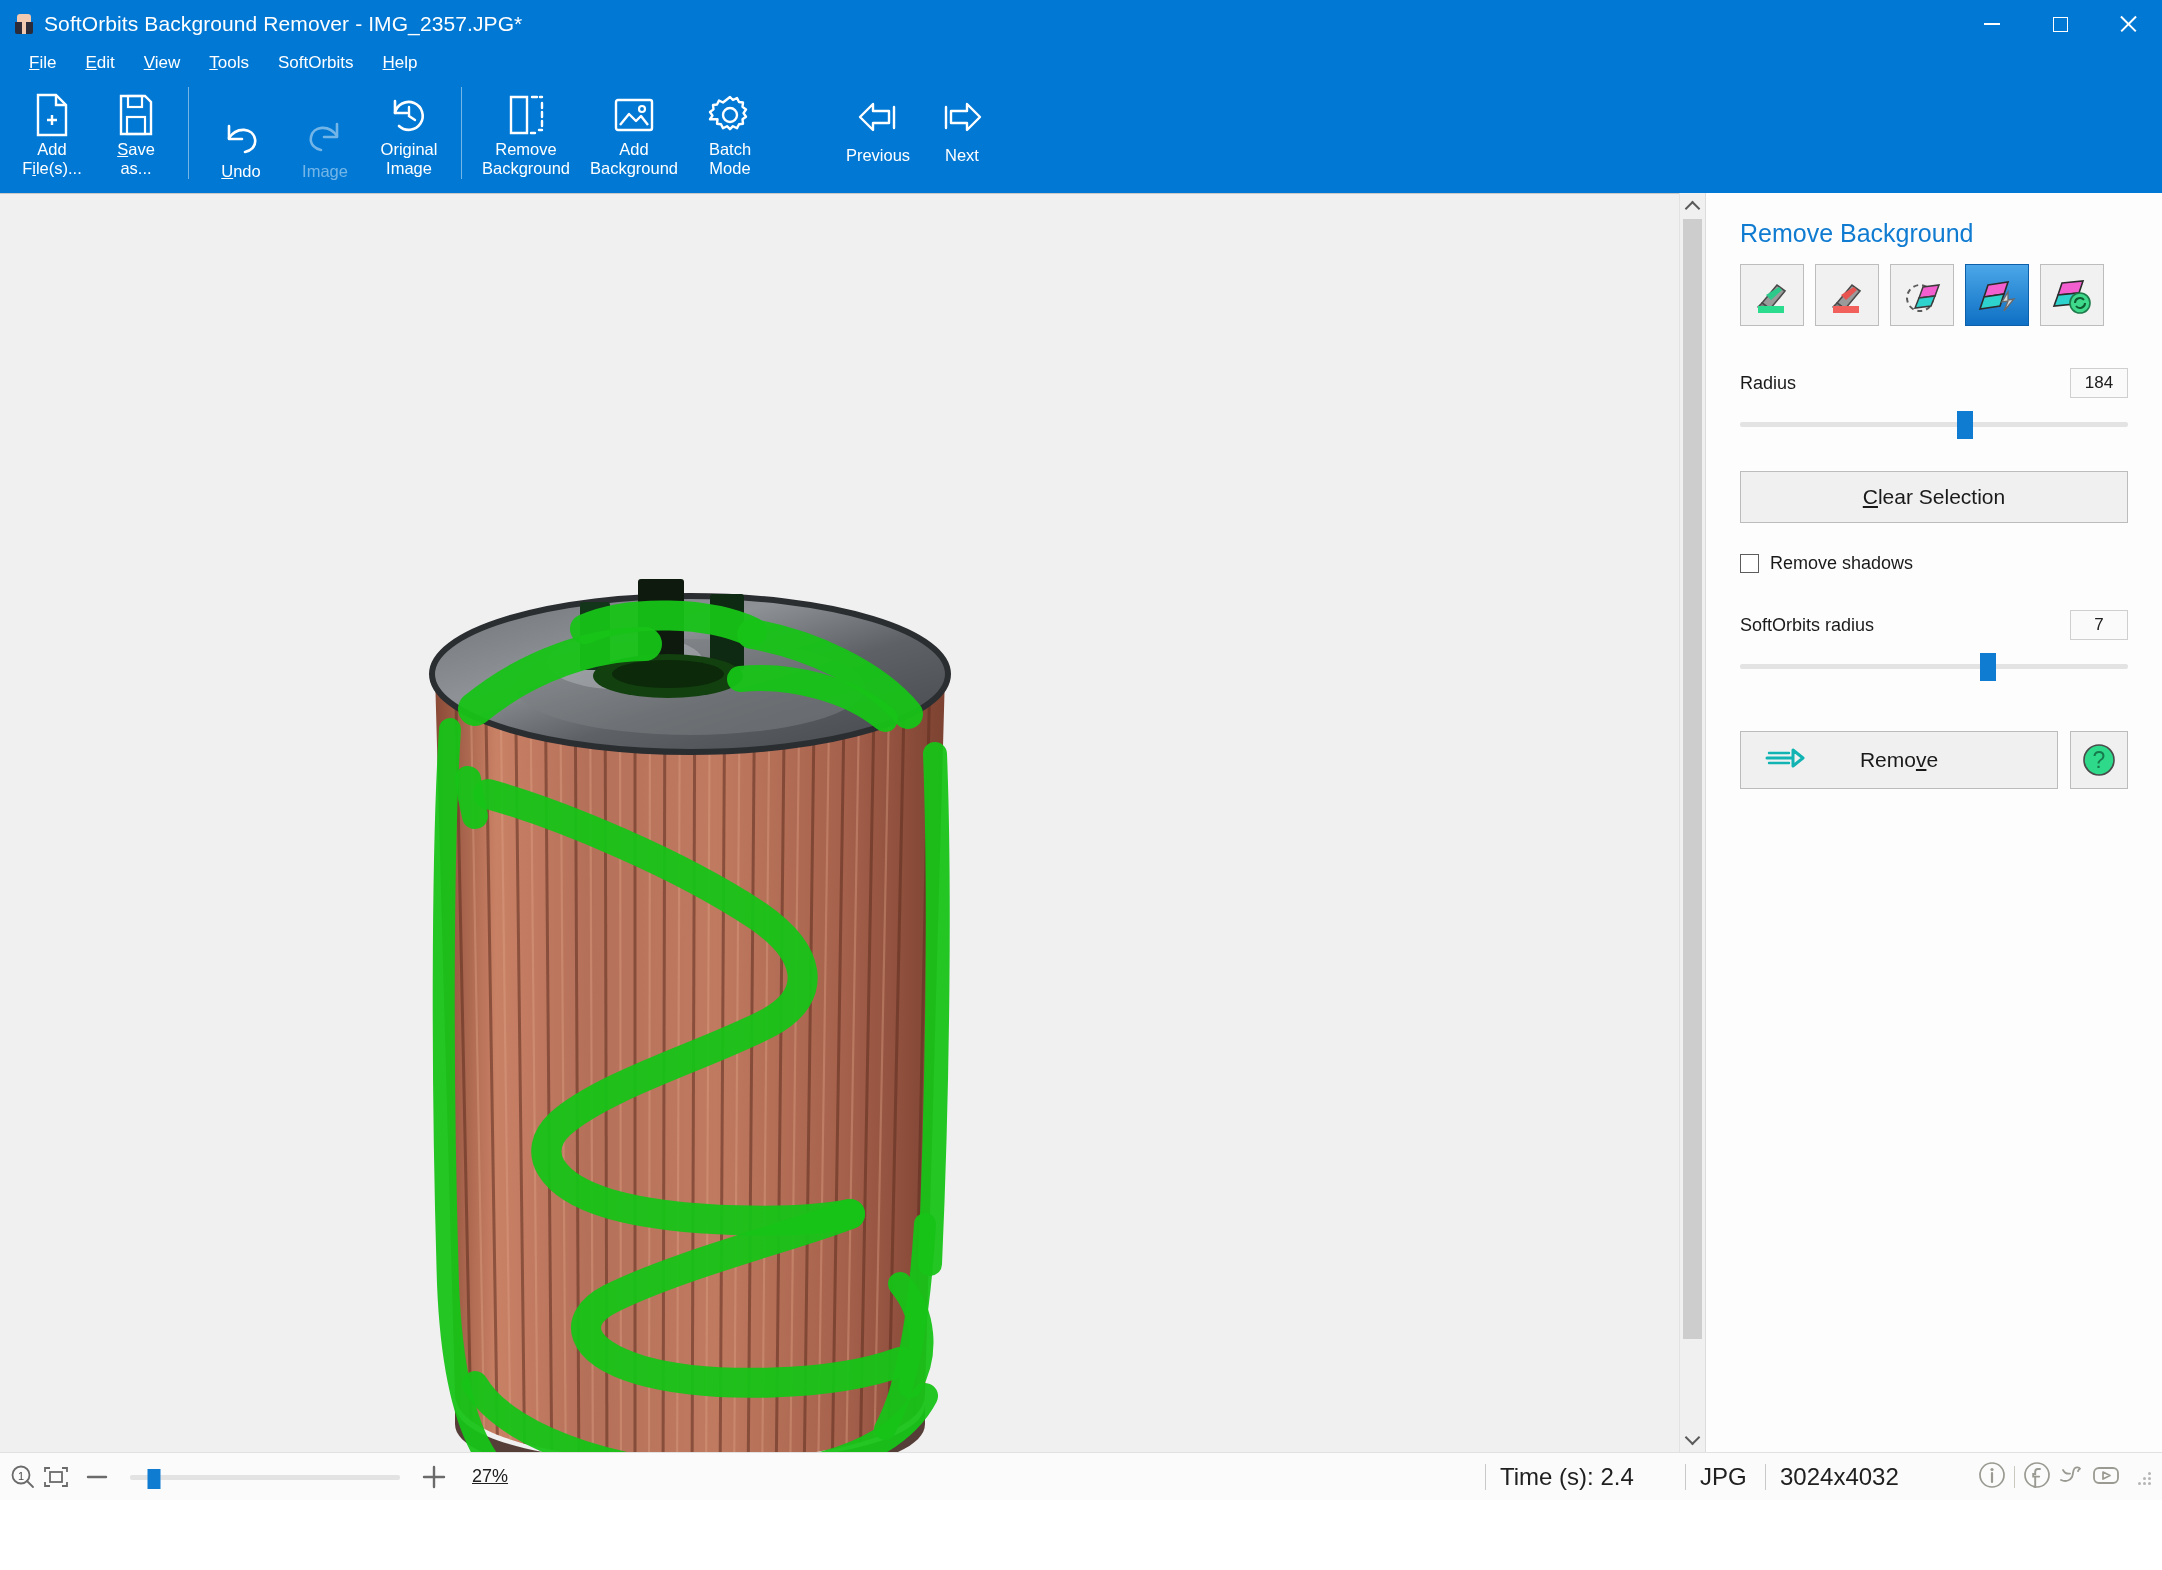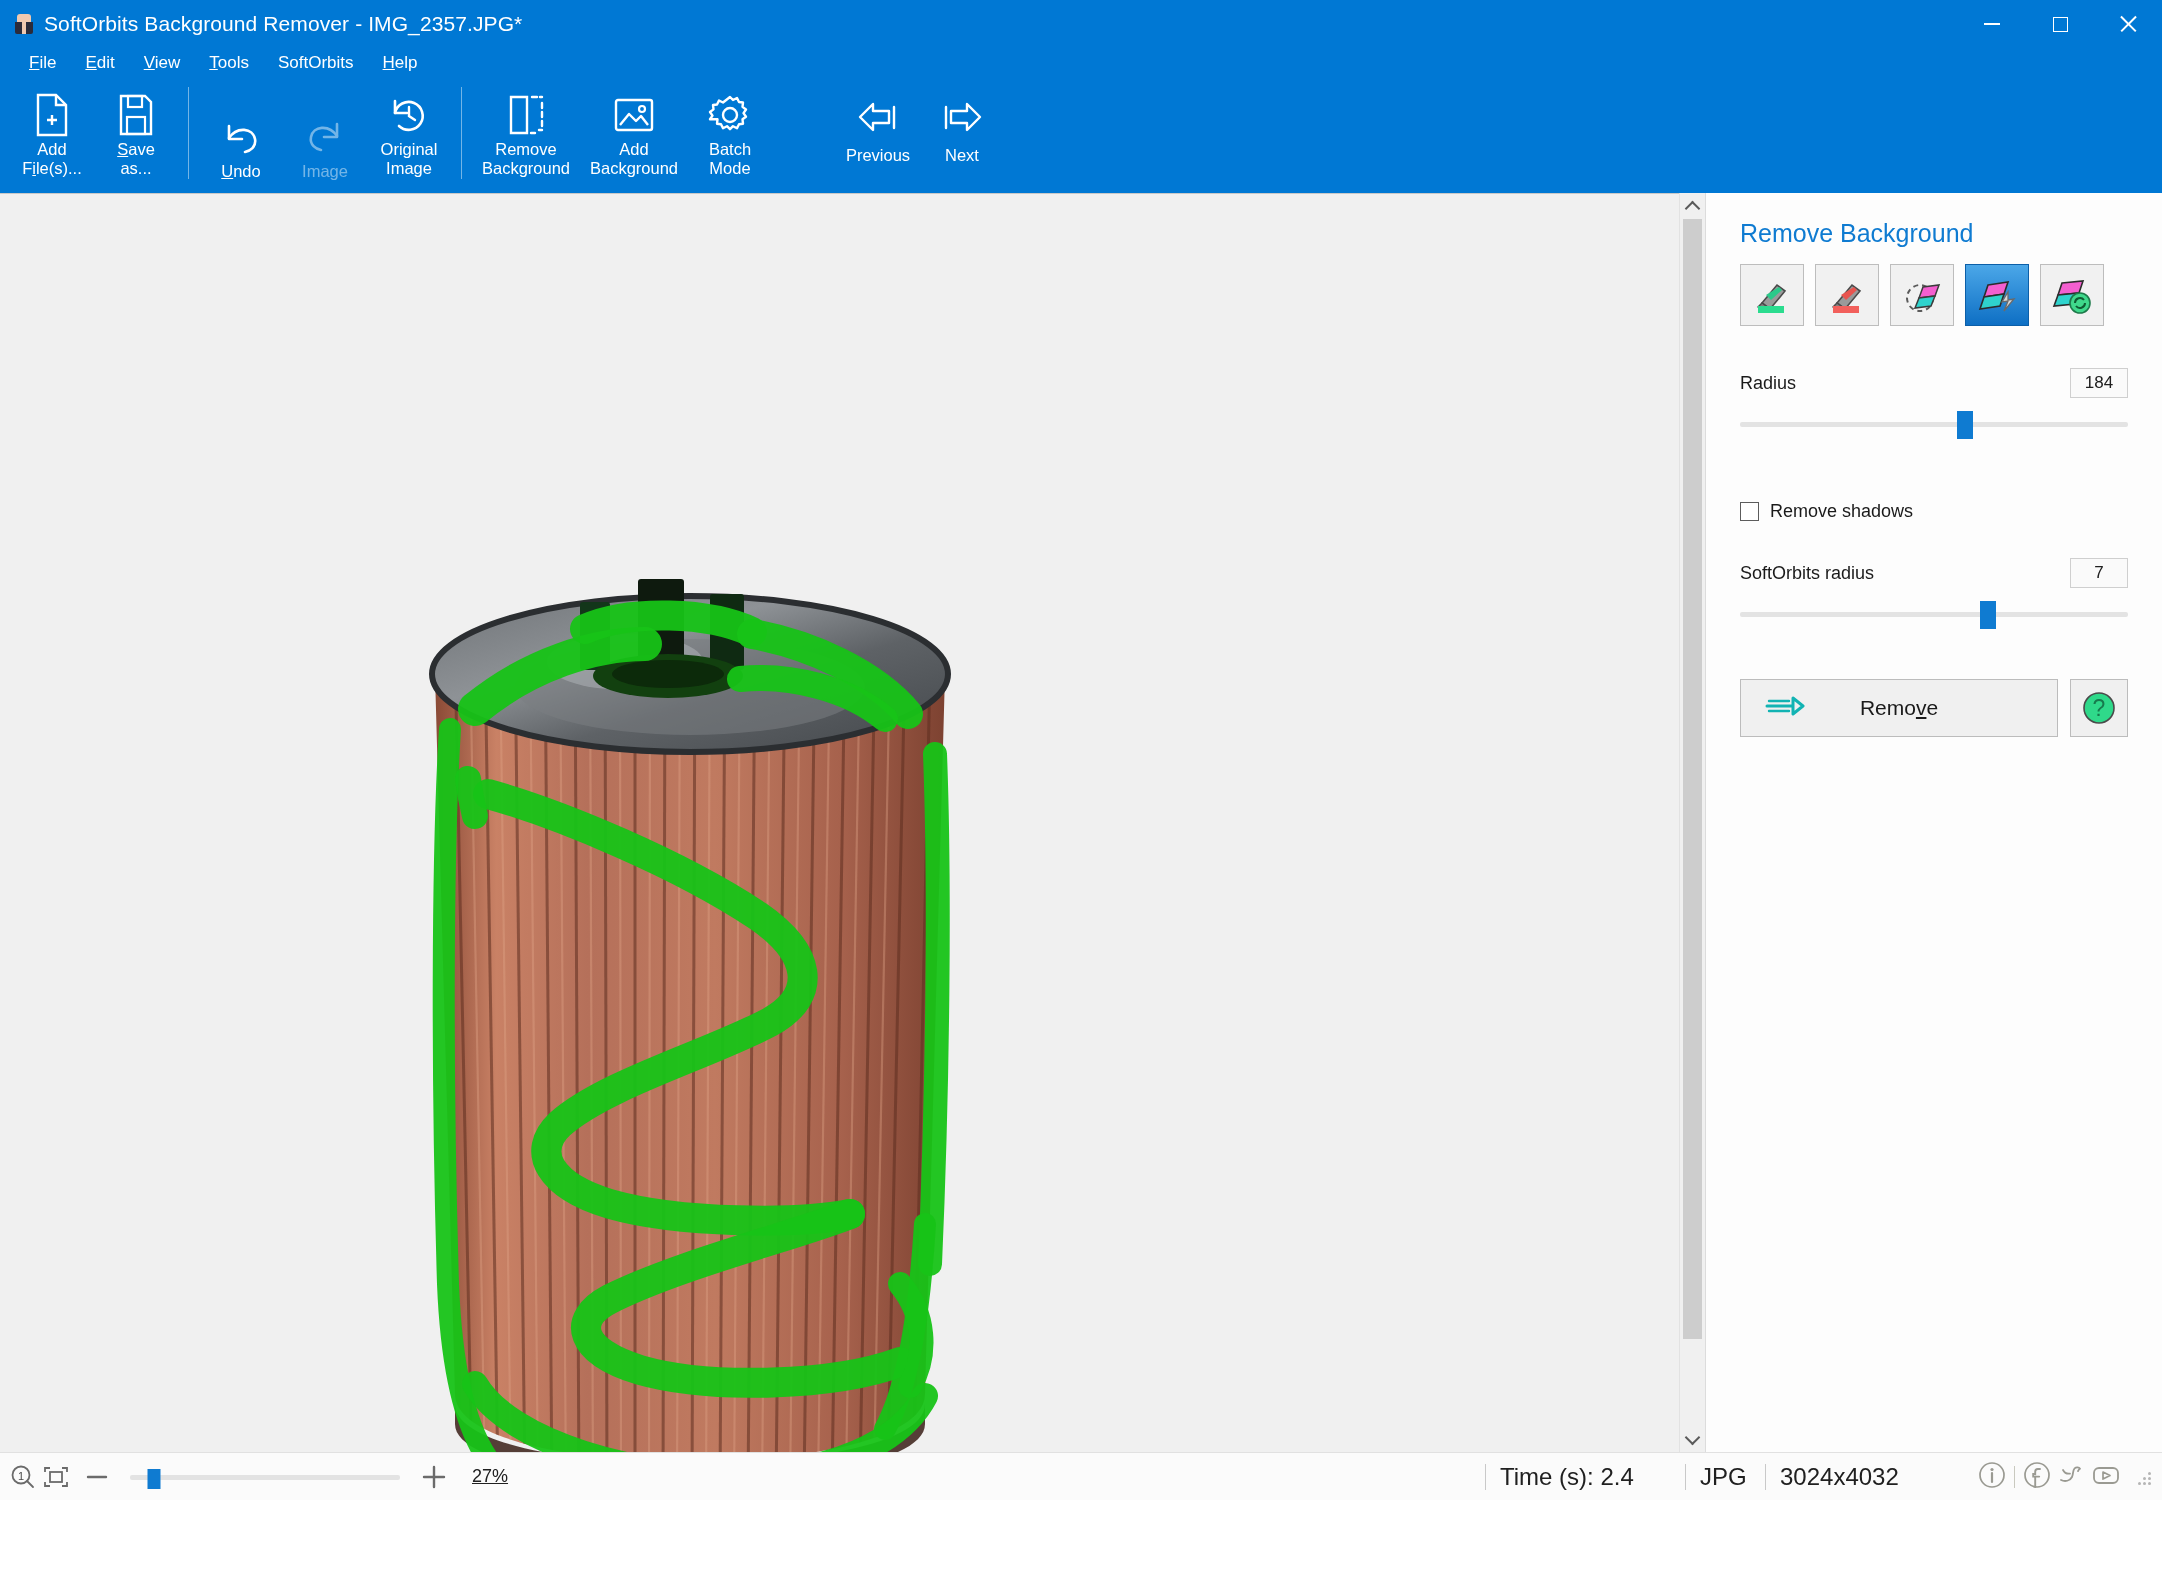--- a/index.html
+++ b/index.html
@@ -485,20 +485,23 @@
         <div class="lbl">Radius</div>
         <div class="numbox">184</div>
       </div>
       <div class="slider">
         <div class="track"></div>
         <div class="thumb" id="radius-thumb" style="left: 58%;"></div>
       </div>
 
       <div style="height:22px"></div>
 
+      <div class="btn">
+        <span><u>C</u>lear Selection</span>
+      </div>
 
       <div class="check-row">
         <div class="checkbox"></div>
         <div class="check-label">Remove shadows</div>
       </div>
 
       <div class="row-label">
         <div class="lbl">SoftOrbits radius</div>
         <div class="numbox">7</div>
       </div>

